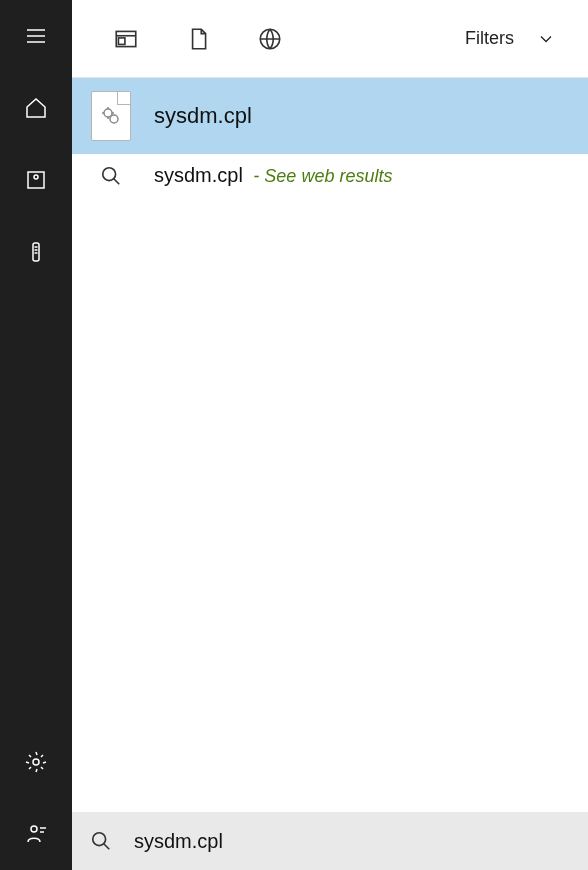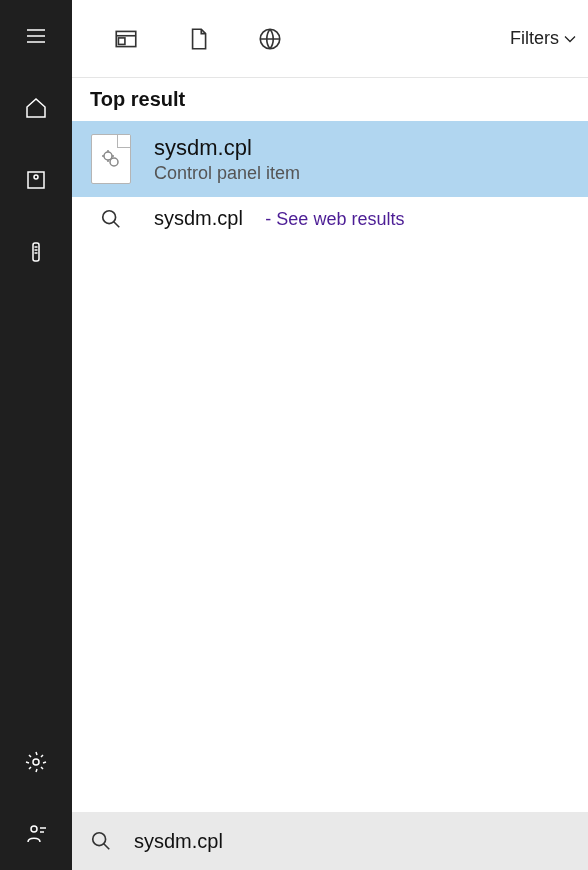--- a/index.html
+++ b/index.html
@@ -9,42 +9,42 @@
     .sidebar-btn { width: 72px; height: 72px; display: flex; align-items: center; justify-content: center; cursor: pointer; }
     .sidebar-spacer { flex: 1; }
     .sidebar svg { stroke: #fff; fill: none; stroke-width: 1.5; width: 24px; height: 24px; }
 
     .main { flex: 1; display: flex; flex-direction: column; background: #fff; }
     
     .top-tabs { height: 78px; display: flex; align-items: center; padding-left: 18px; border-bottom: 1px solid #e5e5e5; }
     .tab-btn { width: 72px; height: 78px; display: flex; align-items: center; justify-content: center; cursor: pointer; }
     .tab-btn svg { stroke: #333; fill: none; stroke-width: 1.5; width: 26px; height: 26px; }
     .tabs-spacer { flex: 1; }
-    .filters { display: flex; align-items: center; gap: 1px; padding-right: 8px; cursor: pointer; }
+    .filters { display: flex; align-items: center; gap: 22px; padding-right: 32px; cursor: pointer; }
     .filters-label { font-size: 18px; color: #222; }
     .filters svg { stroke: #222; fill: none; stroke-width: 1.5; width: 20px; height: 20px; }
 
     .results { flex: 1; overflow-y: auto; }
     .section-header { font-size: 20px; font-weight: 600; color: #111; padding: 10px 0 10px 18px; }
 
     .result-row { display: flex; align-items: center; padding: 12px 18px; gap: 22px; cursor: pointer; }
     .result-row.selected { background: #b1d6f0; }
     .result-icon-box { width: 42px; height: 52px; display: flex; align-items: center; justify-content: center; flex-shrink: 0; }
     .file-icon { width: 40px; height: 50px; border: 1px solid #b5b5b5; border-radius: 2px; position: relative; background: #fff; }
     .file-icon::before { content: ""; position: absolute; top: 0; right: 0; width: 12px; height: 12px; border-left: 1px solid #b5b5b5; border-bottom: 1px solid #b5b5b5; background: #fff; }
     .file-icon svg { position: absolute; top: 50%; left: 50%; transform: translate(-50%, -50%); width: 24px; height: 24px; stroke: #888; fill: none; stroke-width: 1.5; }
     .result-text { display: flex; flex-direction: column; gap: 2px; }
     .result-title { font-size: 22px; color: #111; }
     .result-sub { font-size: 18px; color: #555; }
 
     .suggest-row { display: flex; align-items: center; padding: 10px 18px 10px 18px; gap: 22px; cursor: pointer; }
     .suggest-icon { width: 42px; display: flex; align-items: center; justify-content: center; }
     .suggest-icon svg { width: 22px; height: 22px; stroke: #333; fill: none; stroke-width: 1.8; }
     .suggest-text { font-size: 20px; color: #111; }
-    .suggest-extra { font-size: 18px; color: #4c1d95; margin-left: 18px; }
+    .suggest-extra { font-size: 18px; color: #4d7c0f; margin-left: 6px; font-style: italic; }
 
     .search-bar { height: 58px; background: #e9e9e9; display: flex; align-items: center; padding: 0 18px; gap: 22px; }
     .search-bar svg { width: 22px; height: 22px; stroke: #333; fill: none; stroke-width: 1.8; }
     .search-input { flex: 1; background: transparent; border: none; outline: none; font-size: 20px; color: #111; }
   </style>
 </head>
 <body>
 
 <div class="sidebar">
   <div class="sidebar-btn">
@@ -113,35 +113,33 @@
     <div class="tabs-spacer"></div>
     <div class="filters">
       <span class="filters-label">Filters</span>
       <svg viewBox="0 0 24 24">
           <polyline points="6 9 12 15 18 9"></polyline>
         </svg>
     </div>
   </div>
 
   <div class="results">
-    <div class="section-header">Top result</div>
 
     <div class="result-row selected">
       <div class="result-icon-box">
         <div class="file-icon">
           <svg viewBox="0 0 24 24">
               <circle cx="9" cy="9" r="4"></circle>
               <circle cx="15" cy="15" r="4"></circle>
               <path d="M9 5 L9 3 M9 13 L9 15 M5 9 L3 9 M13 9 L15 9"></path>
             </svg>
         </div>
       </div>
       <div class="result-text">
         <div class="result-title">sysdm.cpl</div>
-        <div class="result-sub">Control panel item</div>
       </div>
     </div>
 
 
     <div class="suggest-row">
       <div class="suggest-icon">
         <svg viewBox="0 0 24 24">
             <circle cx="10" cy="10" r="7"></circle>
             <line x1="15" y1="15" x2="21" y2="21"></line>
           </svg>

